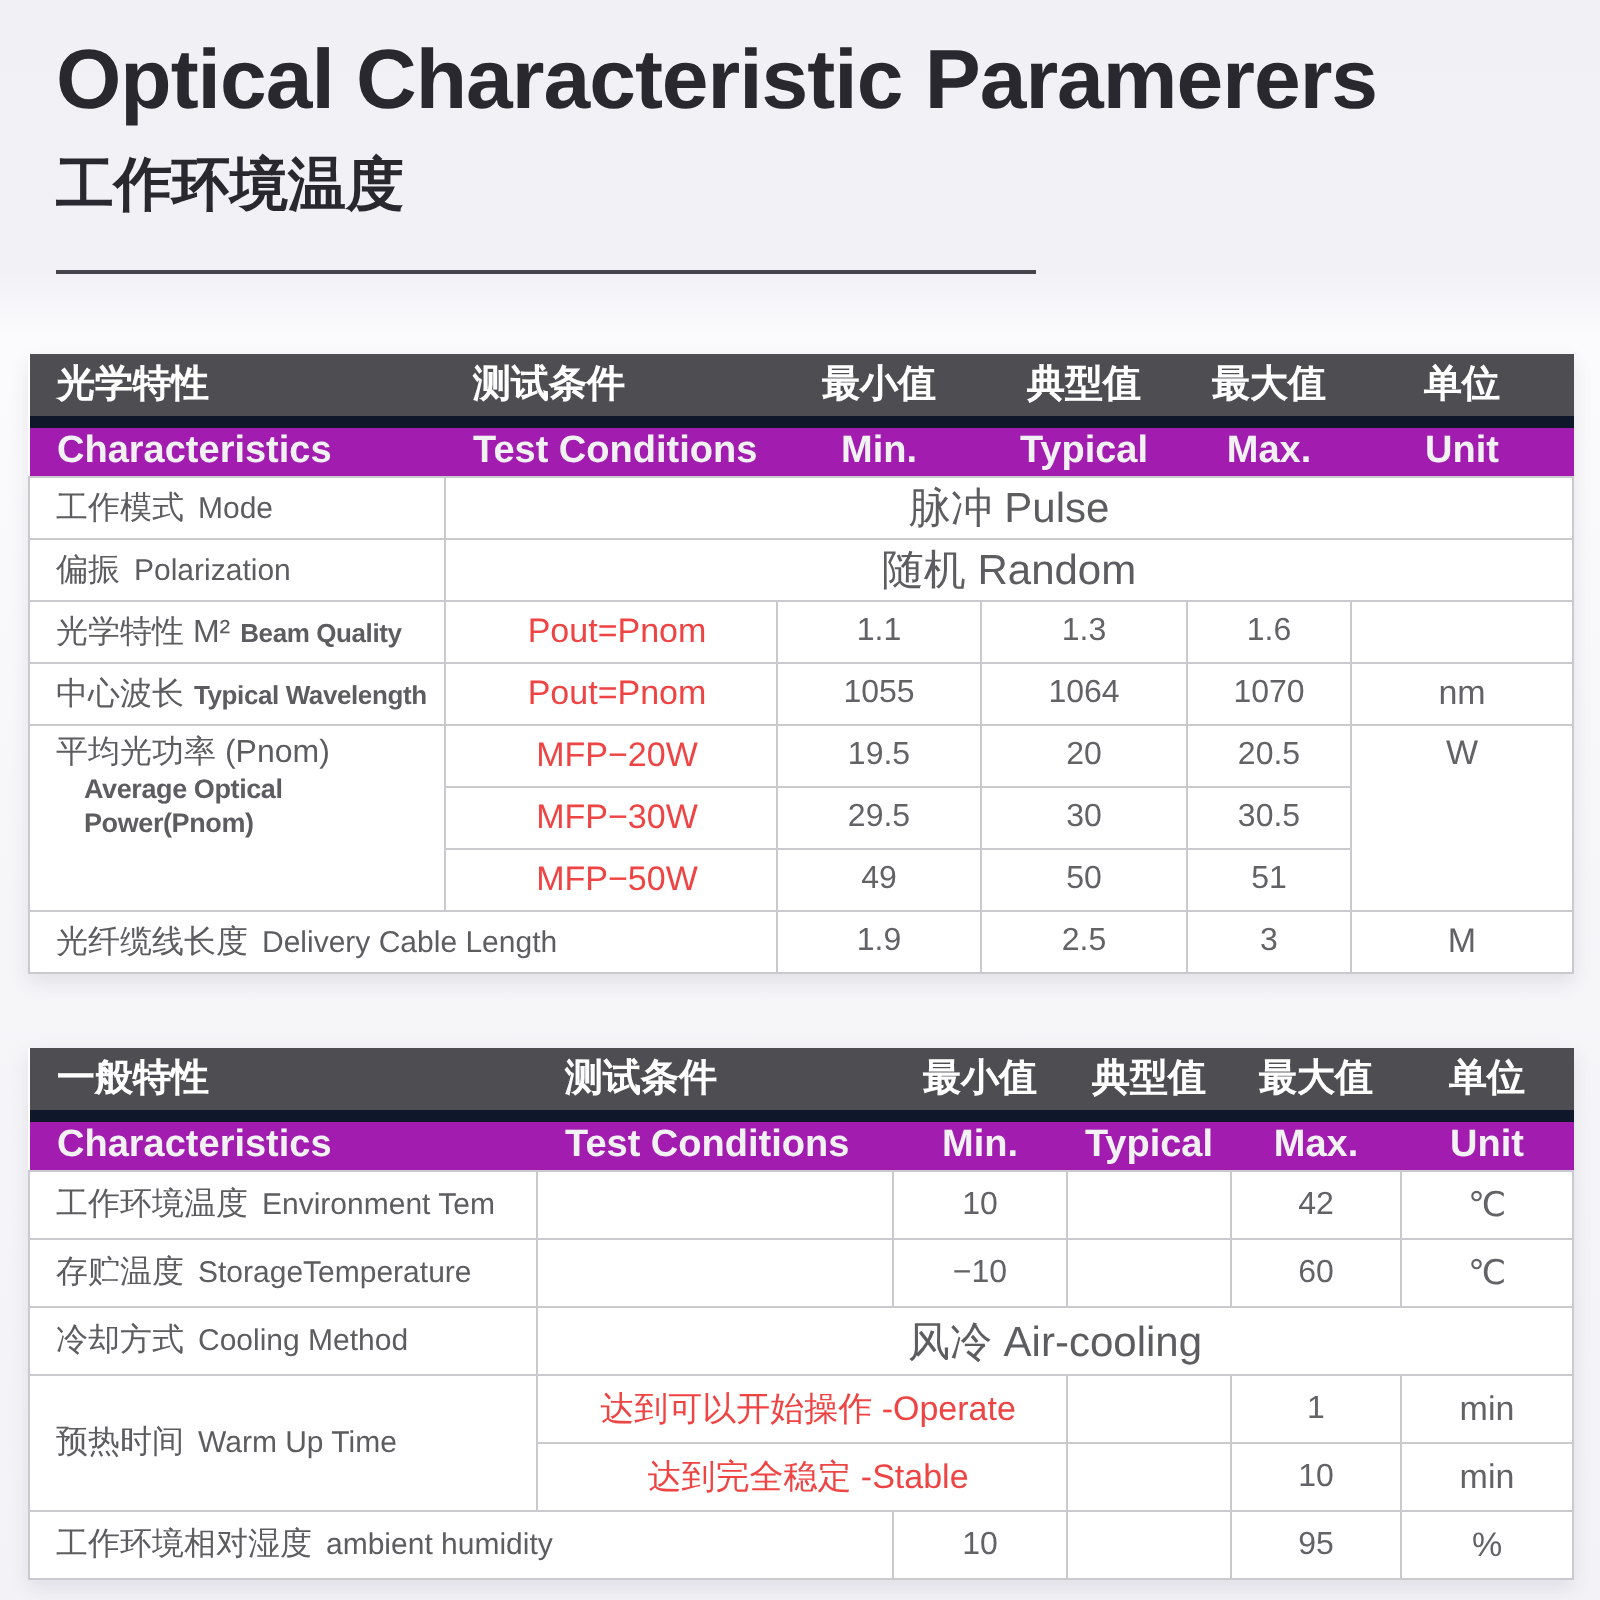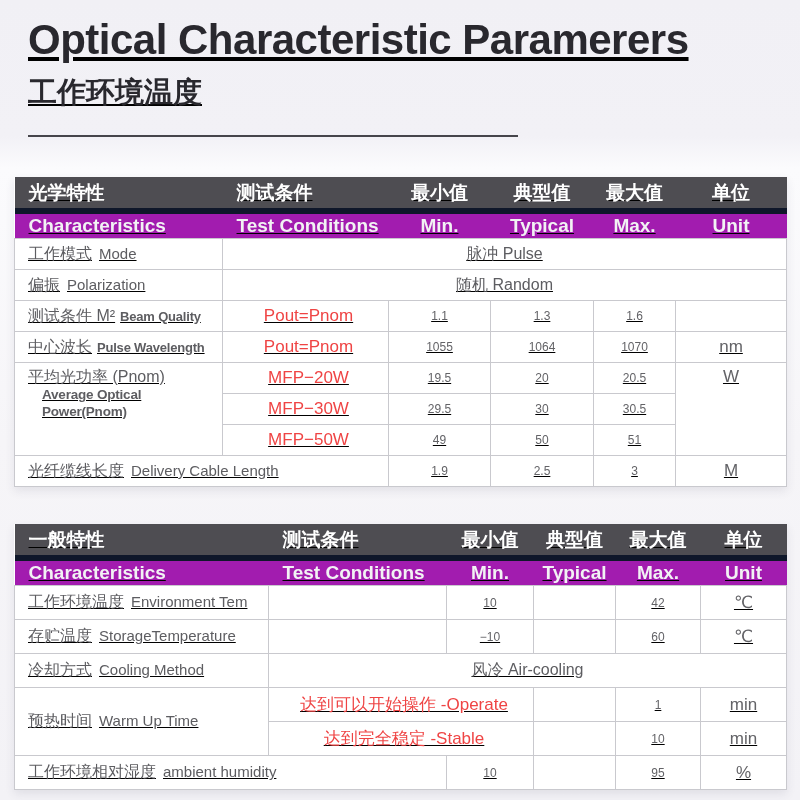--- a/index.html
+++ b/index.html
@@ -2,21 +2,21 @@
 <html><head>
 <meta charset="utf-8">
 <style>
   html, body { margin: 0; padding: 0; }
   body {
     width: 800px; height: 800px;
     background: linear-gradient(180deg, #f1f0f5 0%, #f2f1f6 17%, #fbfbfd 21%, #f6f5f8 55%, #f3f2f6 100%);
     font-family: "Liberation Sans", "DejaVu Sans", sans-serif;
     overflow: hidden;
   }
-  .page { position: relative; width: 800px; height: 672px; text-decoration: underline; }
+  .page { position: relative; width: 800px; height: 672px; }
 
   .title {
     margin: 0; padding: 16px 28px 0 28px;
     font-size: 42px; line-height: 1.12; font-weight: 700;
     color: #29282e; letter-spacing: -0.5px;
   }
   .subtitle {
     margin: 10px 28px 0 28px;
     font-size: 29px; font-weight: 700; color: #29282e;
   }
@@ -50,22 +50,22 @@
     height: 28px; padding: 1px 6px;
     font-size: 16px; color: #5d5d61; white-space: nowrap; overflow: hidden;
   }
   .t2 td { height: 31px; }
 
   td.label { text-align: left; padding-left: 13px; }
   .zh { font-size: 16px; }
   .en { font-size: 15px; margin-left: 7px; font-weight: 500; }
   .en-small { font-size: 13px; margin-left: 5px; font-weight: 600; letter-spacing: -0.2px; }
   td.cond { text-align: center; padding-left: 12px; font-size: 17px; color: #ef4444; }
-  td.num { text-align: center; font-size: 12px; color: #636367; }
-  td.center { text-align: center; font-size: 16px; color: #5d5d61; }
+  td.num { text-align: center; font-size: 16px; color: #636367; }
+  td.center { text-align: center; font-size: 21px; color: #5d5d61; }
   td.unit { text-align: center; font-size: 17px; color: #636367; }
   td.unit-top { vertical-align: top; padding-top: 4px; }
   td.avg { vertical-align: top; padding-top: 4px; line-height: 1.25; }
   .avg-en { display: block; font-size: 13.5px; padding-left: 14px; font-weight: 600; color: #5d5d61; letter-spacing: -0.2px; }
 </style>
 </head>
 <body>
 
 <div class="page">
 
@@ -118,31 +118,31 @@
         <td class="center" colspan="5">脉冲 Pulse</td>
       </tr>
       <tr>
         <td class="label">
           <span class="zh">偏振</span><span class="en">Polarization</span>
         </td>
         <td class="center" colspan="5">随机 Random</td>
       </tr>
       <tr>
         <td class="label">
-          <span class="zh">测试条件 M²</span><span class="en-small">Beam Quality</span>
+          <span class="zh">光学特性 M²</span><span class="en-small">Beam Quality</span>
         </td>
         <td class="cond">Pout=Pnom</td>
         <td class="num">1.1</td>
         <td class="num">1.3</td>
         <td class="num">1.6</td>
         <td class="unit"></td>
       </tr>
       <tr>
         <td class="label">
-          <span class="zh">中心波长</span><span class="en-small">Pulse Wavelength</span>
+          <span class="zh">中心波长</span><span class="en-small">Typical Wavelength</span>
         </td>
         <td class="cond">Pout=Pnom</td>
         <td class="num">1055</td>
         <td class="num">1064</td>
         <td class="num">1070</td>
         <td class="unit">nm</td>
       </tr>
       <tr>
         <td class="label avg" rowspan="3">
           <span class="zh">平均光功率 (Pnom)</span>

